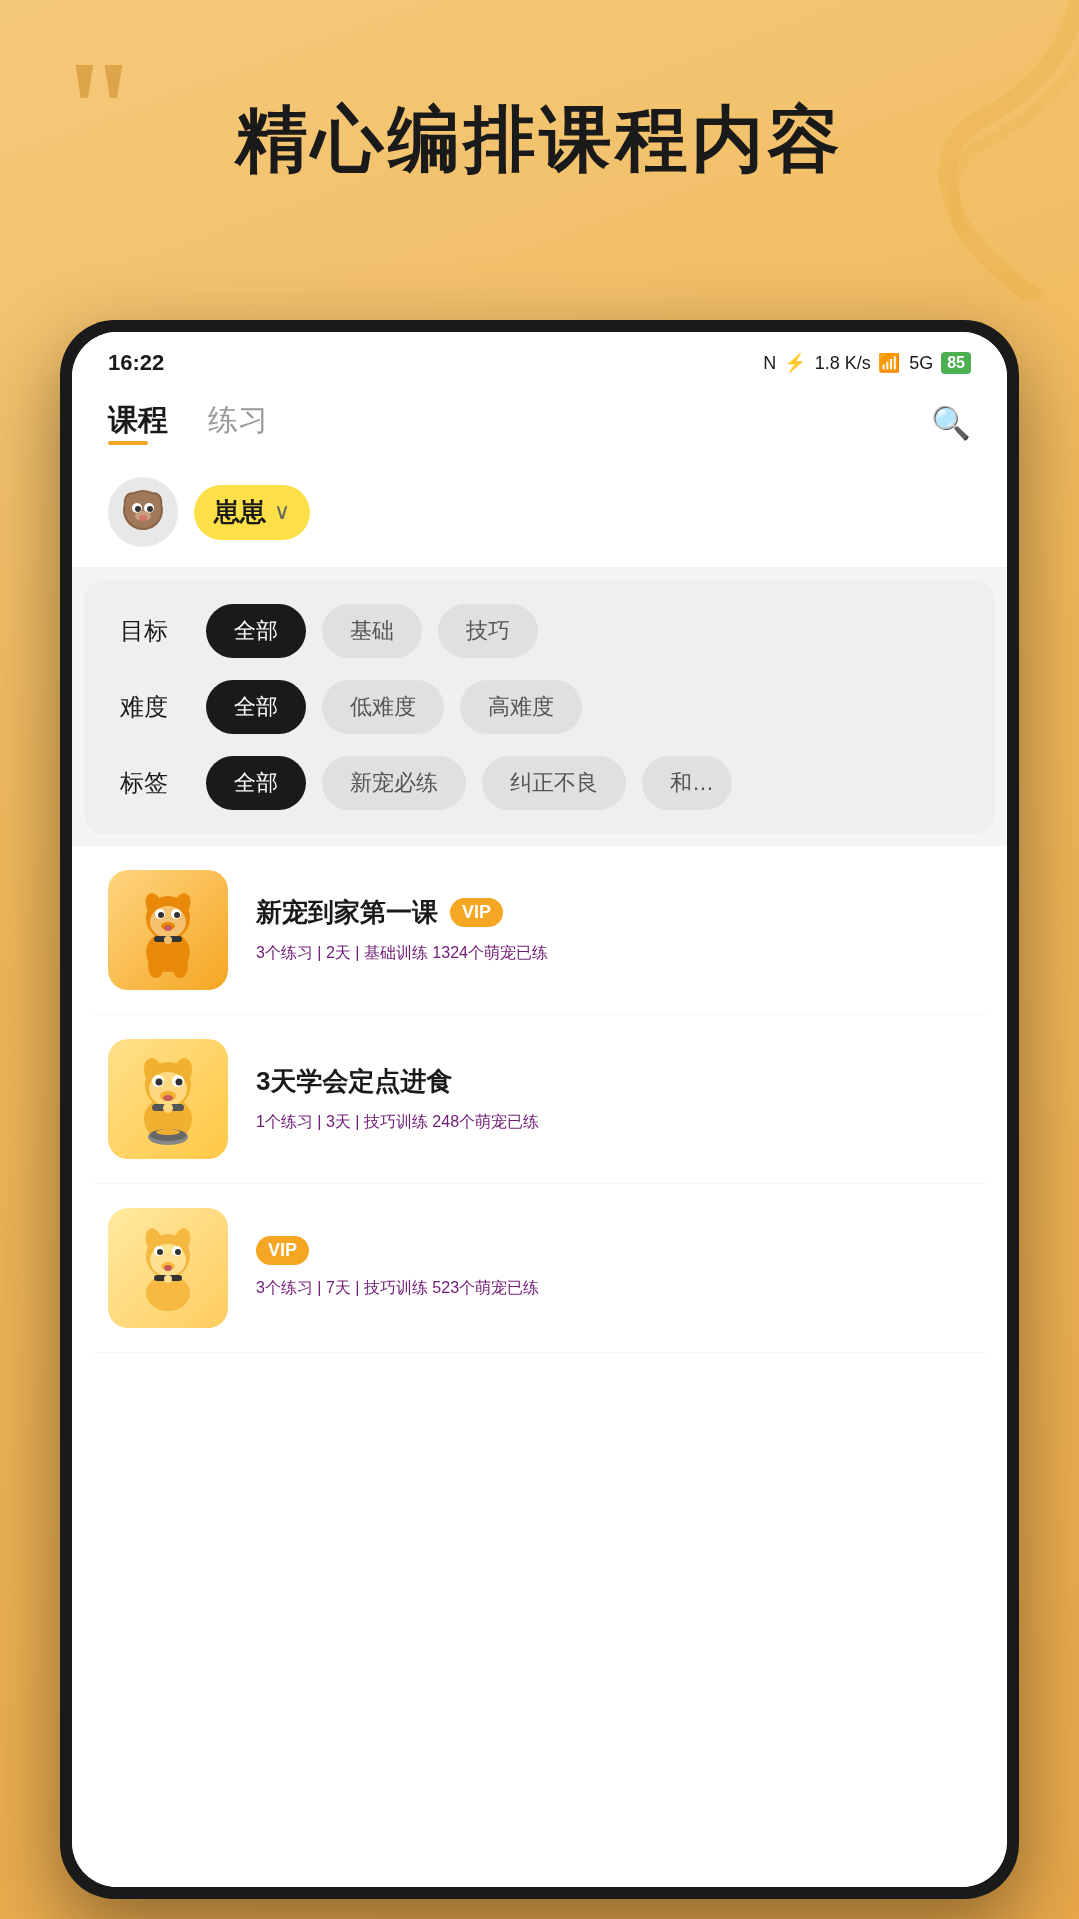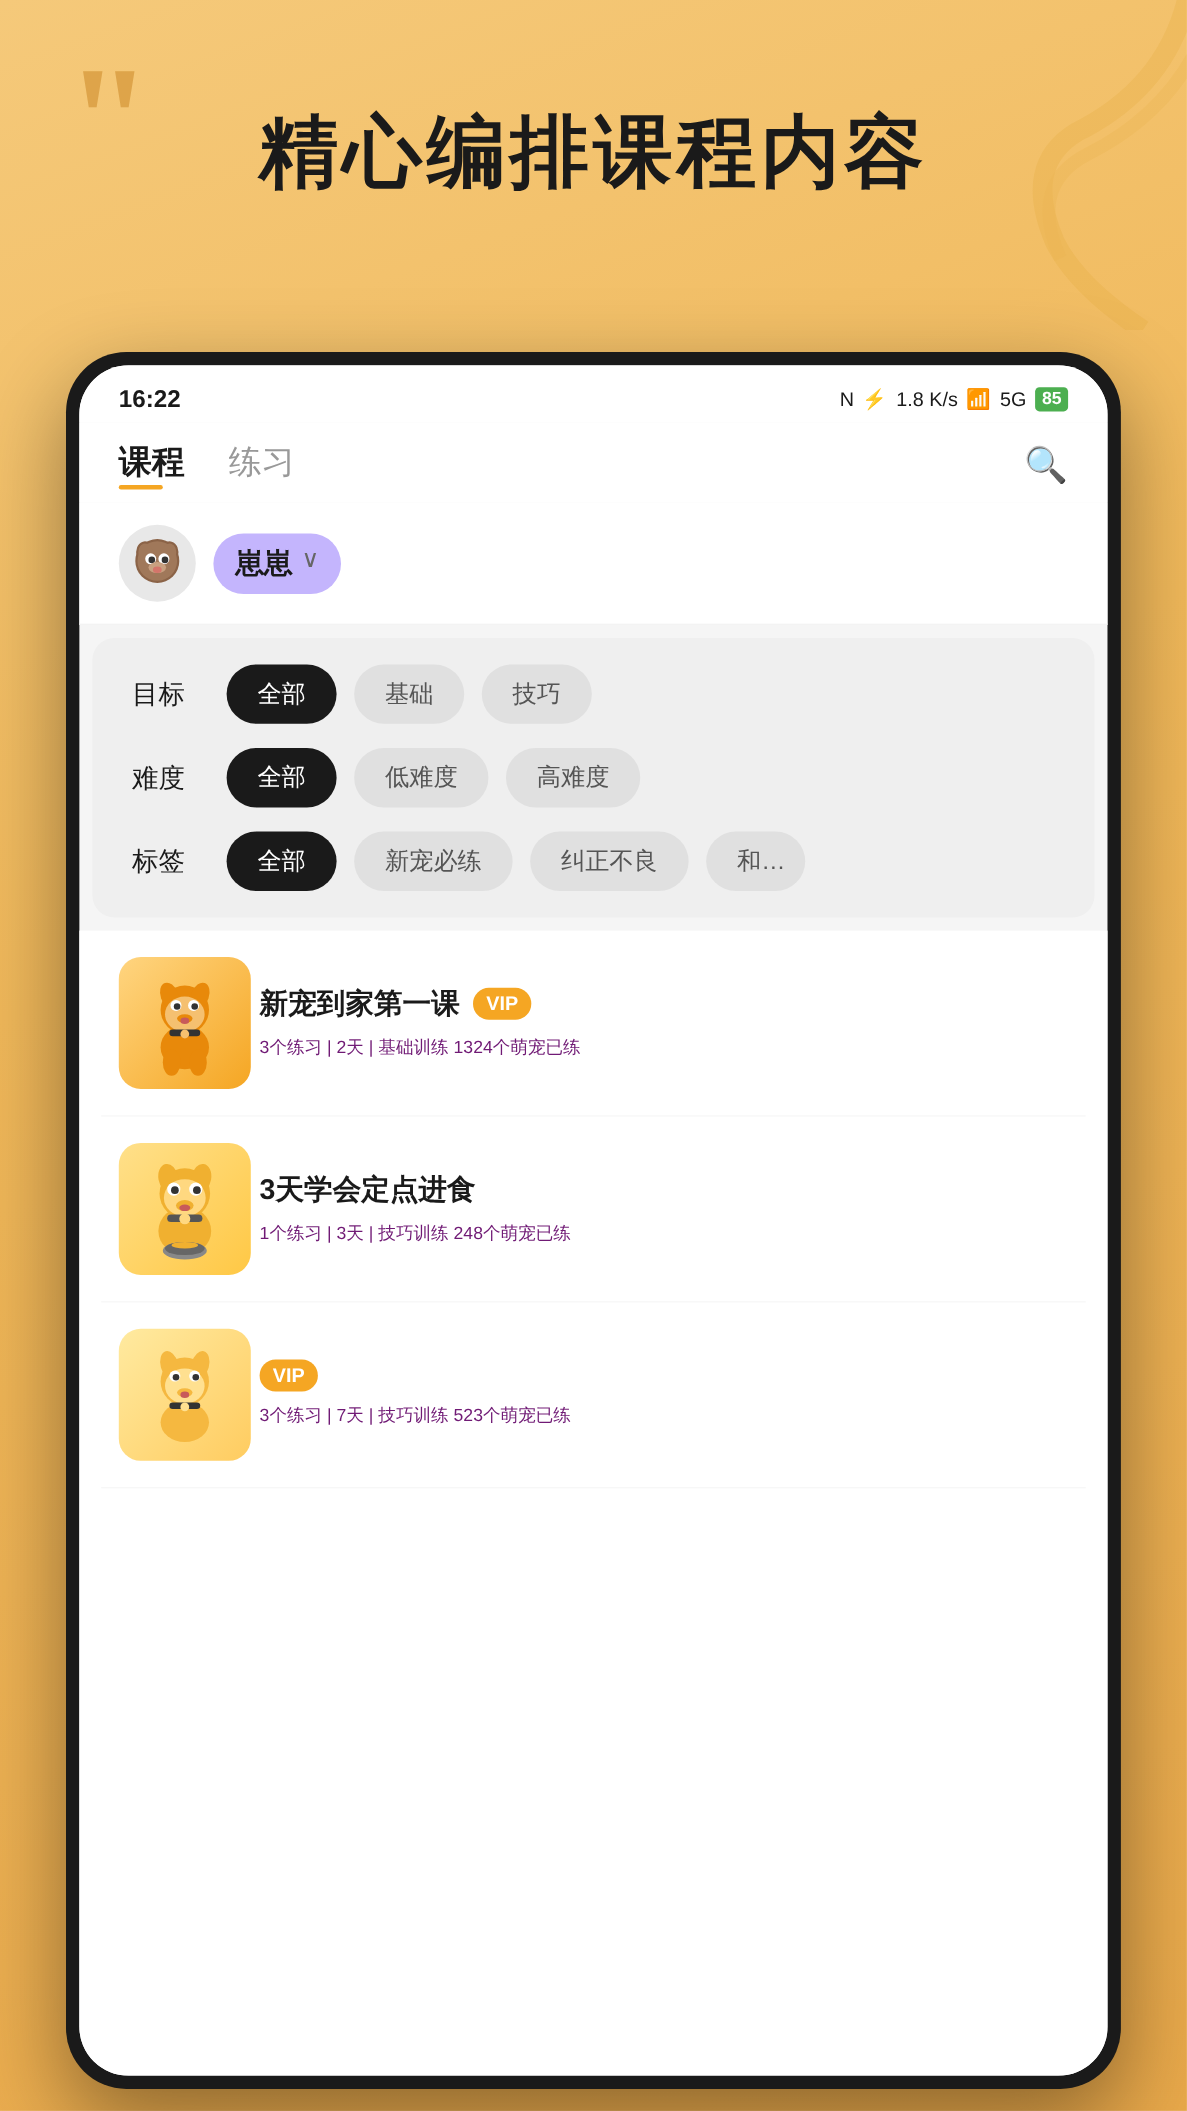--- a/index.html
+++ b/index.html
@@ -159,22 +159,22 @@
       overflow: hidden;
       margin-right: 16px;
       display: flex;
       align-items: center;
       justify-content: center;
       font-size: 36px;
     }
 
     .pet-name-badge {
       display: flex;
-      align-items: flex-start;
-      background: #c4b5fd;
+      align-items: center;
+      background: #fde047;
       border-radius: 30px;
       padding: 10px 20px;
       gap: 8px;
     }
 
     .pet-name {
       font-size: 26px;
       font-weight: 600;
       color: #1a1a1a;
     }
@@ -239,21 +239,21 @@
       padding: 0 20px;
       overflow-y: auto;
       flex: 1;
     }
 
     .course-item {
       display: flex;
       align-items: center;
       padding: 24px 16px;
       border-bottom: 1px solid #f5f5f5;
-      gap: 8px;
+      gap: 28px;
     }
 
     .course-thumb {
       width: 120px;
       height: 120px;
       border-radius: 20px;
       flex-shrink: 0;
       overflow: hidden;
       display: flex;
       align-items: center;

